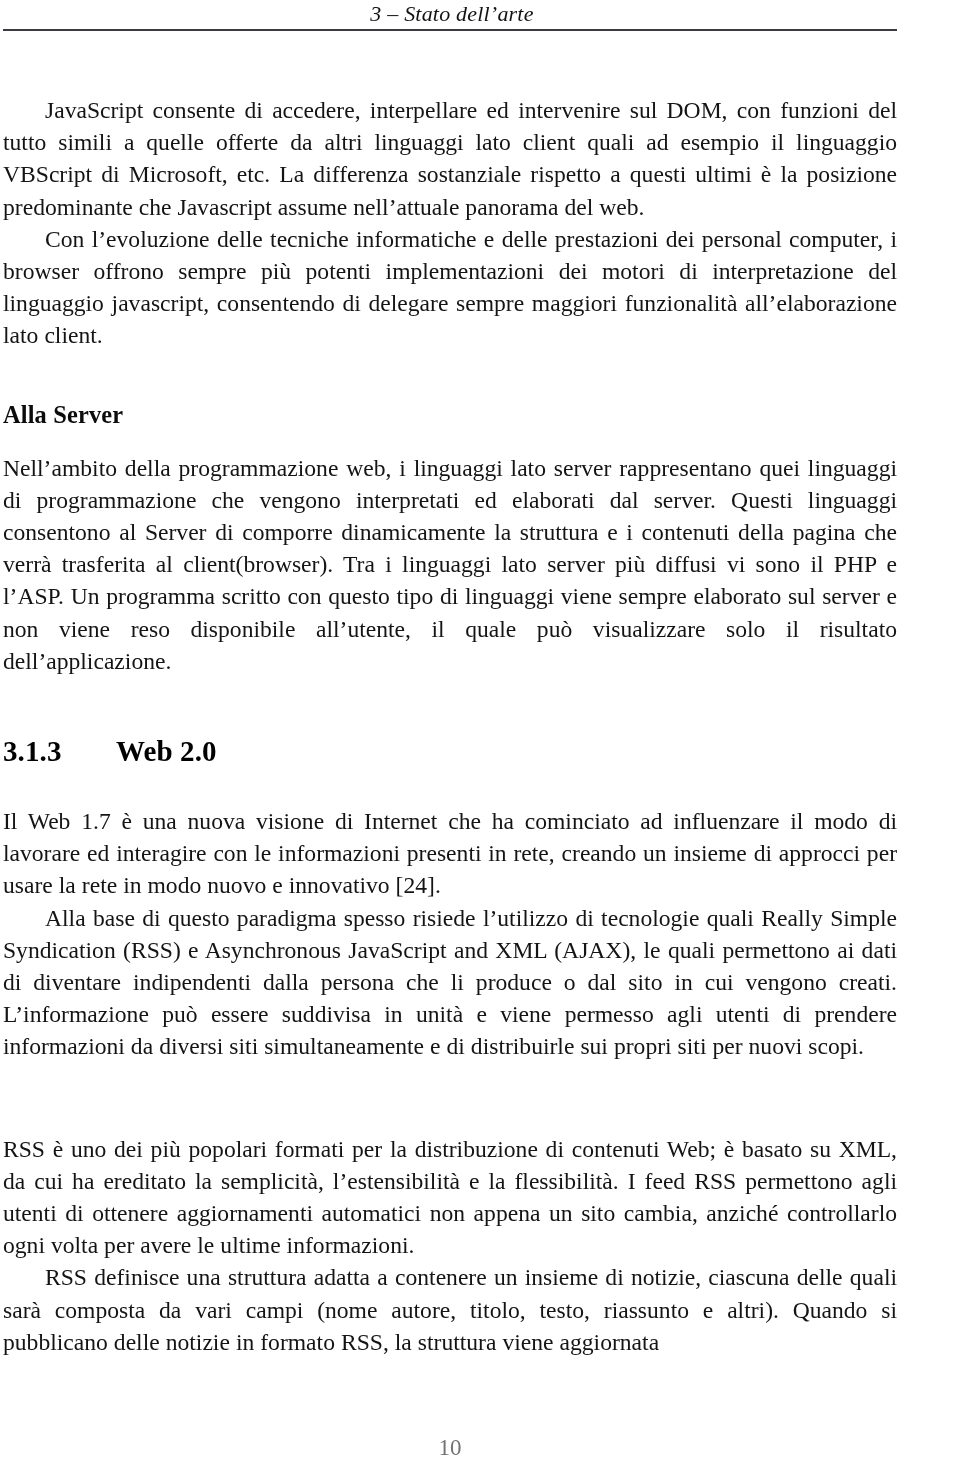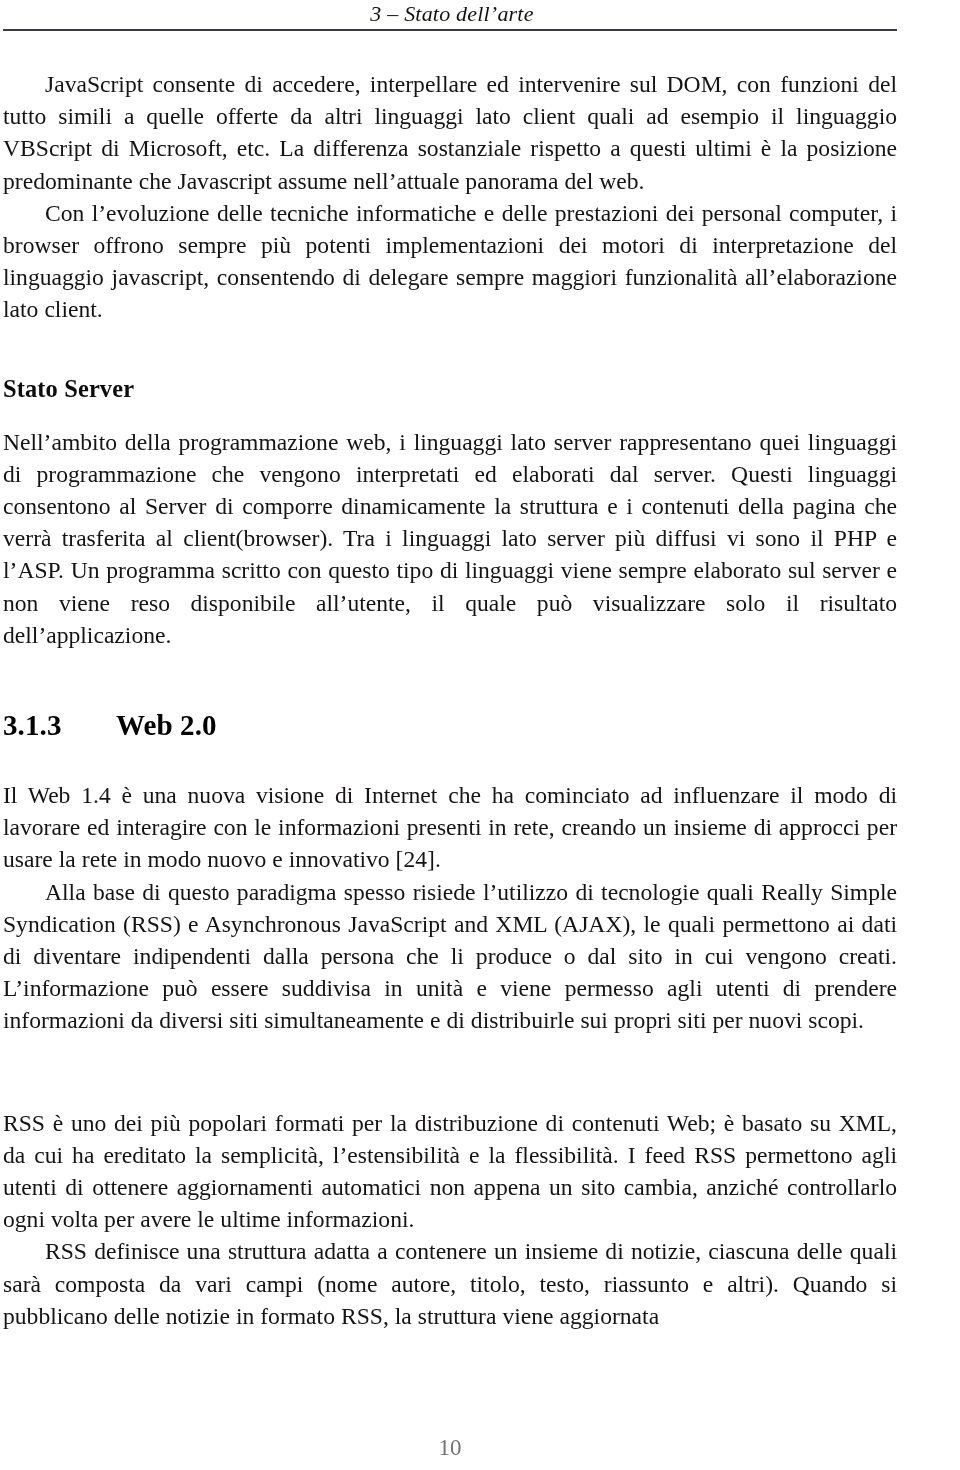--- a/index.html
+++ b/index.html
@@ -46,21 +46,21 @@
     position: absolute;
     left: 0;
     right: 0;
     top: 29px;
     height: 0;
     border-top: 2.2px solid #3b3b42;
   }
 
   
   .body-block {
-    margin-top: 32px;
+    margin-top: 58px;
   }
   p.para {
     margin: 0;
     font-size: 23.6px;
     line-height: 32.2px;
     text-align: justify;
     text-justify: inter-word;
     hyphens: manual;
     color: #151313;
     word-spacing: 0.1px;
@@ -123,35 +123,35 @@
   </div>
 
   <div class="body-block">
 
     <p class="para indent">JavaScript consente di accedere, interpellare ed intervenire sul DOM, con funzioni del tutto simili a quelle offerte da altri linguaggi lato client quali ad esempio il linguaggio VBScript di Microsoft, etc. La differenza sostanziale rispetto a questi ultimi è la posizione predominante che Javascript assume nell’attuale panorama del web.</p>
 
     <p class="para indent">Con l’evoluzione delle tecniche informatiche e delle prestazioni dei personal computer, i browser offrono sempre più potenti implementazioni dei motori di interpretazione del linguaggio javascript, consentendo di delegare sempre maggiori funzionalità all’elaborazione lato client.</p>
 
     <div class="gap-lg"></div>
 
-    <h4 class="para-head">Stato Server</h4>
+    <h4 class="para-head">Alla Server</h4>
 
     <div class="gap-sm"></div>
 
     <p class="para">Nell’ambito della programmazione web, i linguaggi lato server rappresentano quei linguaggi di programmazione che vengono interpretati ed elaborati dal server. Questi linguaggi consentono al Server di comporre dinamicamente la struttura e i contenuti della pagina che verrà trasferita al client(browser). Tra i linguaggi lato server più diffusi vi sono il PHP e l’ASP. Un programma scritto con questo tipo di linguaggi viene sempre elaborato sul server e non viene reso disponibile all’utente, il quale può visualizzare solo il risultato dell’applicazione.</p>
 
     <div class="gap-xl"></div>
 
     <h3 class="subsection">
       <span class="num">3.1.3</span><span>Web 2.0</span>
     </h3>
 
     <div class="gap-md"></div>
 
-    <p class="para">Il Web 1.4 è una nuova visione di Internet che ha cominciato ad influenzare il modo di lavorare ed interagire con le informazioni presenti in rete, creando un insieme di approcci per usare la rete in modo nuovo e innovativo [24].</p>
+    <p class="para">Il Web 1.7 è una nuova visione di Internet che ha cominciato ad influenzare il modo di lavorare ed interagire con le informazioni presenti in rete, creando un insieme di approcci per usare la rete in modo nuovo e innovativo [24].</p>
 
     <p class="para indent">Alla base di questo paradigma spesso risiede l’utilizzo di tecnologie quali Really Simple Syndication (RSS) e Asynchronous JavaScript and XML (AJAX), le quali permettono ai dati di diventare indipendenti dalla persona che li produce o dal sito in cui vengono creati. L’informazione può essere suddivisa in unità e viene permesso agli utenti di prendere informazioni da diversi siti simultaneamente e di distribuirle sui propri siti per nuovi scopi.</p>
 
     <div class="gap-lg"></div>
 
 
     <div class="gap-sm"></div>
 
     <p class="para">RSS è uno dei più popolari formati per la distribuzione di contenuti Web; è basato su XML, da cui ha ereditato la semplicità, l’estensibilità e la flessibilità. I feed RSS permettono agli utenti di ottenere aggiornamenti automatici non appena un sito cambia, anziché controllarlo ogni volta per avere le ultime informazioni.</p>
 

